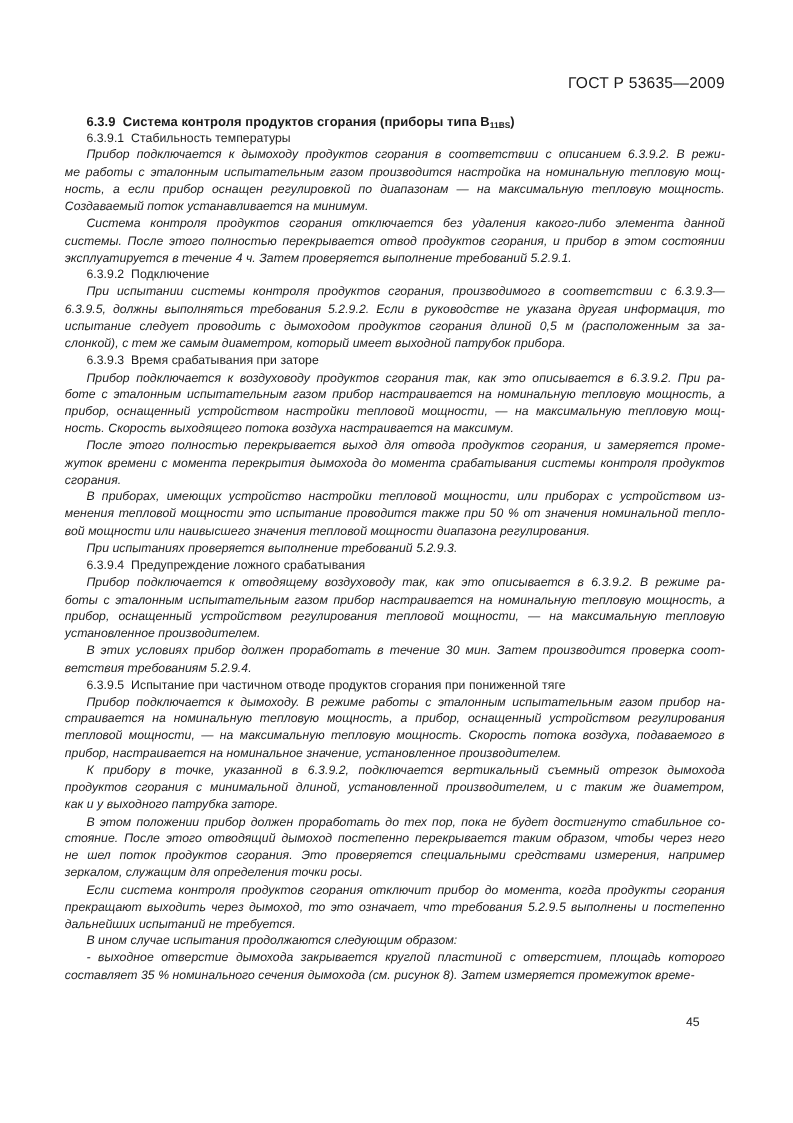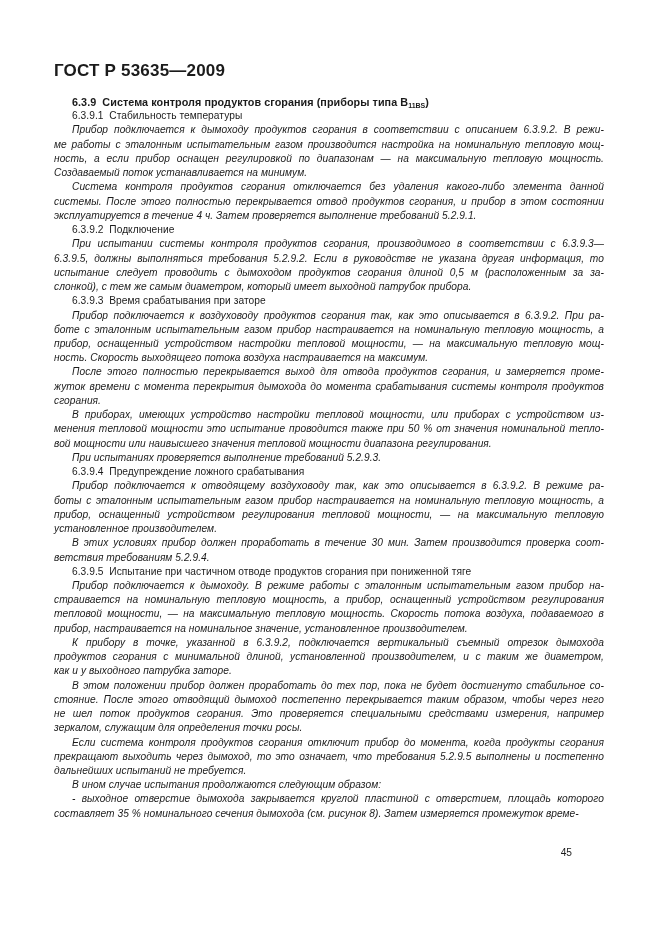--- a/index.html
+++ b/index.html
@@ -8,23 +8,23 @@
     position:relative;
     width:661px; height:936px;
     background:#ffffff;
     color:#1b1b1b;
     font-family:"Liberation Sans","DejaVu Sans",sans-serif;
     overflow:hidden;
   }
   .running-header {
     position:absolute;
     top:61px; left:54px; width:550px;
-    text-align:left;
-    font-weight:bold;
-    font-size:17px;
+    text-align:right;
+    font-weight:normal;
+    font-size:13px;
     letter-spacing:0.2px;
   }
   .doc-content {
     position:absolute;
     top:95px; left:54px; width:550px;
     font-size:10.2px;
     line-height:14.24px;
     letter-spacing:0.05px;
   }
   .doc-content p { margin:0; }
@@ -44,21 +44,21 @@
   .para .ln:first-child { text-indent:18px; }
   .para .ln:last-child { text-align-last:left; }
   sub.type-sub {
     font-size:7px;
     line-height:0;
     vertical-align:-2px;
     letter-spacing:0;
   }
   .page-footer {
     position:absolute;
-    top:846px; left:38px; width:550px;
+    top:846px; left:49px; width:550px;
     text-align:right;
     padding-right:16px;
     font-size:10.2px;
     line-height:14.24px;
   }
 </style>
 </head>
 <body>
 
 <div class="page">

